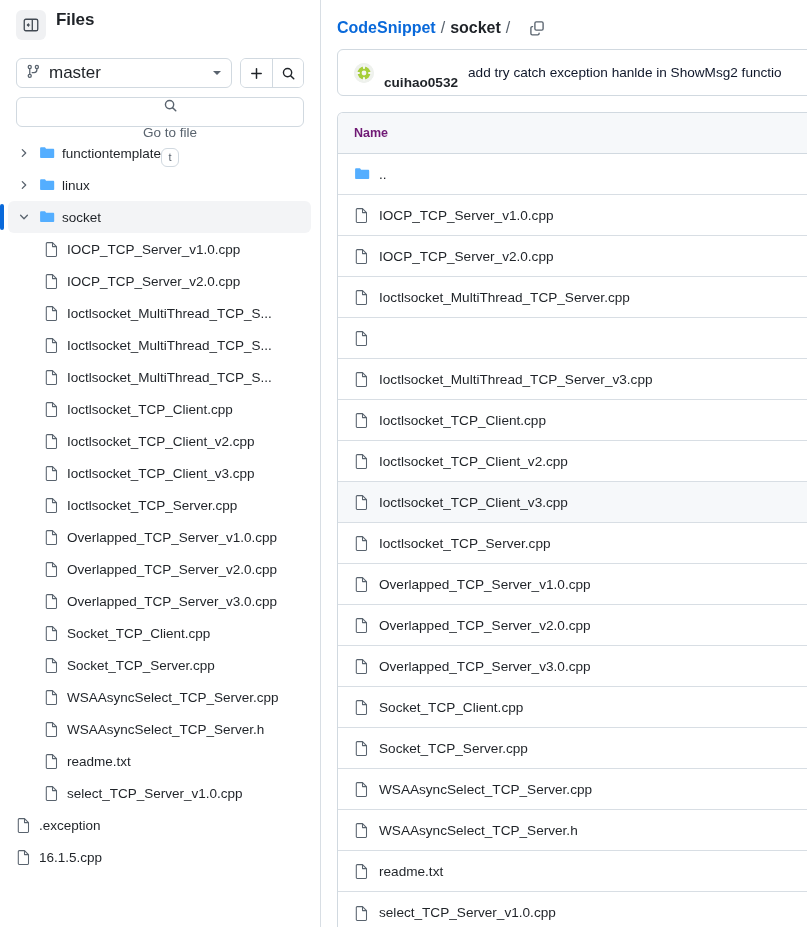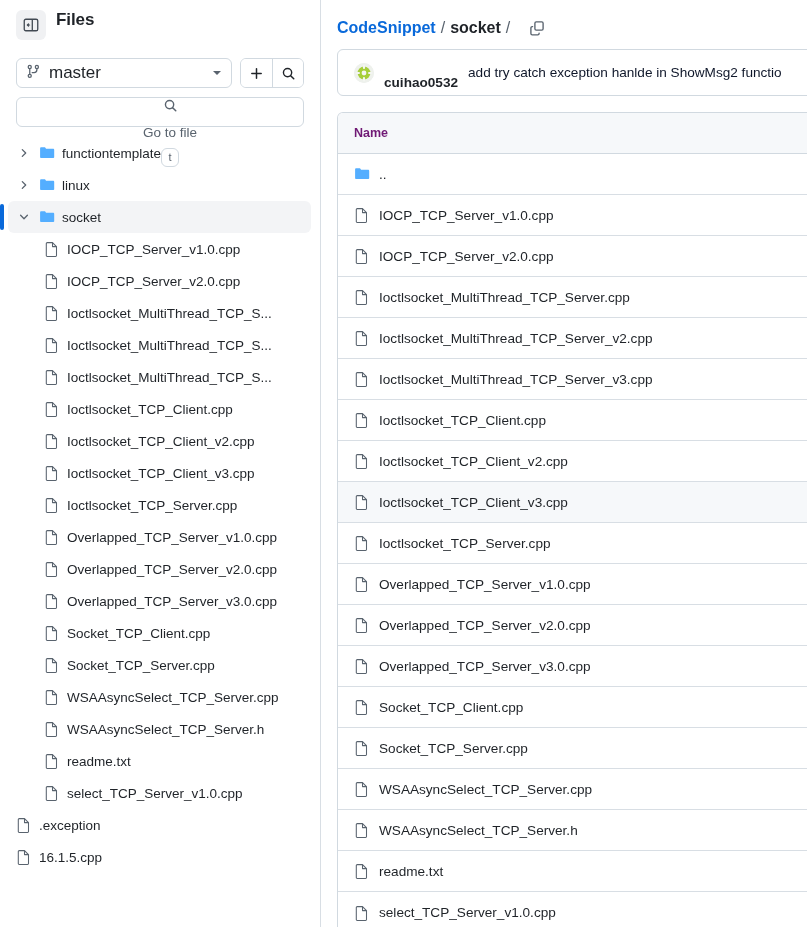--- a/index.html
+++ b/index.html
@@ -635,21 +635,20 @@
             </span>
             <span class="ft-name">Ioctlsocket_MultiThread_TCP_Server.cpp</span>
           </div>
           <div class="ft-row">
             <span class="ft-icon">
               <svg width="16" height="16" viewBox="0 0 16 16" fill="none">
                 <path d="M3.2 1.6h5.3l4 4v8.9c0 .5-.4.9-.9.9H3.2a.9.9 0 0 1-.9-.9V2.5c0-.5.4-.9.9-.9z" fill="#fff" stroke="#59636e" stroke-width="1.05" stroke-linejoin="round"></path>
                 <path d="M8.5 1.7v3.9h3.9" stroke="#59636e" stroke-width="1.05" stroke-linejoin="round" fill="none"></path>
               </svg>
             </span>
-            <span class="ft-name">Ioctlsocket_MultiThread_TCP_Server_v2.cpp</span>
           </div>
           <div class="ft-row">
             <span class="ft-icon">
               <svg width="16" height="16" viewBox="0 0 16 16" fill="none">
                 <path d="M3.2 1.6h5.3l4 4v8.9c0 .5-.4.9-.9.9H3.2a.9.9 0 0 1-.9-.9V2.5c0-.5.4-.9.9-.9z" fill="#fff" stroke="#59636e" stroke-width="1.05" stroke-linejoin="round"></path>
                 <path d="M8.5 1.7v3.9h3.9" stroke="#59636e" stroke-width="1.05" stroke-linejoin="round" fill="none"></path>
               </svg>
             </span>
             <span class="ft-name">Ioctlsocket_MultiThread_TCP_Server_v3.cpp</span>
           </div>

